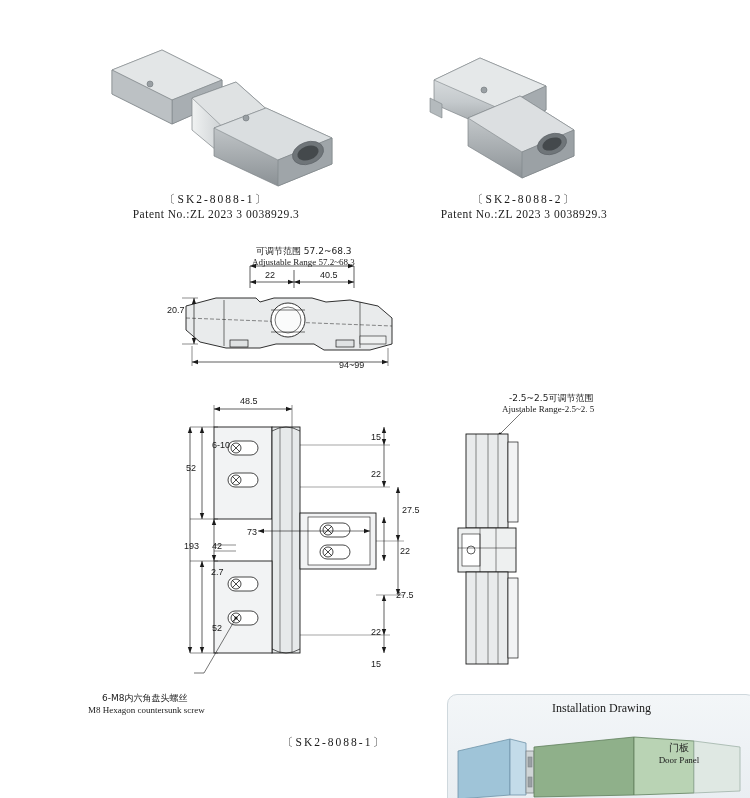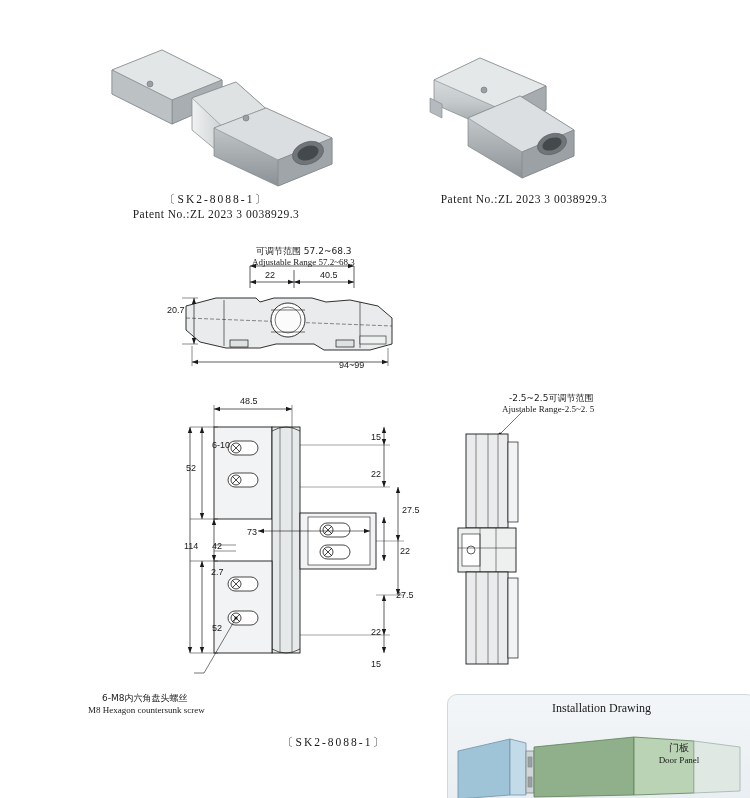--- a/index.html
+++ b/index.html
@@ -102,20 +102,21 @@
       <polygon points="44,80 96,58 150,92 150,118 98,140 44,108" fill="url(#h2)" stroke="#7e8488" stroke-width="0.7"></polygon>
       <polygon points="44,80 96,58 150,92 98,114" fill="#dcdfe1" stroke="#7e8488" stroke-width="0.6"></polygon>
       <polygon points="98,114 150,92 150,118 98,140" fill="#9ba1a5" stroke="#7e8488" stroke-width="0.6"></polygon>
       <ellipse cx="128" cy="106" rx="15" ry="10" fill="#6f7579" stroke="#5f6569" stroke-width="0.7" transform="rotate(-20 128 106)"></ellipse>
       <ellipse cx="128" cy="106" rx="10" ry="6" fill="#44494c" transform="rotate(-20 128 106)"></ellipse>
       <circle cx="60" cy="52" r="3" fill="#9aa0a4" stroke="#6f7579" stroke-width="0.6"></circle>
     </svg>
   </div>
 
   <div class="abs cap" style="left:400px;top:192px;width:240px;">
+    <div class="code">〔SK2-8088-2〕</div>
     <div>Patent No.:ZL 2023 3 0038929.3</div>
   </div>
 
   <div class="abs" style="left:160px;top:240px;width:250px;height:130px;">
     <svg width="250" height="130" viewBox="0 0 250 130">
       <g stroke="#1a1a1a" fill="none" stroke-width="0.7">
 
         <line x1="86" y1="26" x2="190" y2="26"></line>
         <path d="M86 26 l6 -2.2 v4.4 z" fill="#1a1a1a" stroke="none"></path>
         <path d="M190 26 l-6 -2.2 v4.4 z" fill="#1a1a1a" stroke="none"></path>
@@ -281,21 +282,21 @@
         <circle cx="52" cy="223" r="1.6" fill="#1a1a1a" stroke="none"></circle>
         <line x1="20" y1="278" x2="10" y2="278" stroke-width="0.6"></line>
       </g>
     </svg>
   </div>
 
   <div class="abs dimtxt" style="left:236px;top:396px;">48.5</div>
   <div class="abs dimtxt" style="left:208px;top:440px;">6-10</div>
   <div class="abs dimtxt" style="left:182px;top:463px;">52</div>
   <div class="abs dimtxt" style="left:208px;top:541px;">42</div>
-  <div class="abs dimtxt" style="left:180px;top:541px;">114</div>
+  <div class="abs dimtxt" style="left:180px;top:541px;">193</div>
   <div class="abs dimtxt" style="left:208px;top:623px;">52</div>
   <div class="abs dimtxt" style="left:207px;top:567px;">2.7</div>
   <div class="abs dimtxt" style="left:243px;top:527px;">73</div>
   <div class="abs dimtxt" style="left:367px;top:432px;">15</div>
   <div class="abs dimtxt" style="left:367px;top:469px;">22</div>
   <div class="abs dimtxt" style="left:398px;top:505px;">27.5</div>
   <div class="abs dimtxt" style="left:396px;top:546px;">22</div>
   <div class="abs dimtxt" style="left:392px;top:590px;">27.5</div>
   <div class="abs dimtxt" style="left:367px;top:627px;">22</div>
   <div class="abs dimtxt" style="left:367px;top:659px;">15</div>

